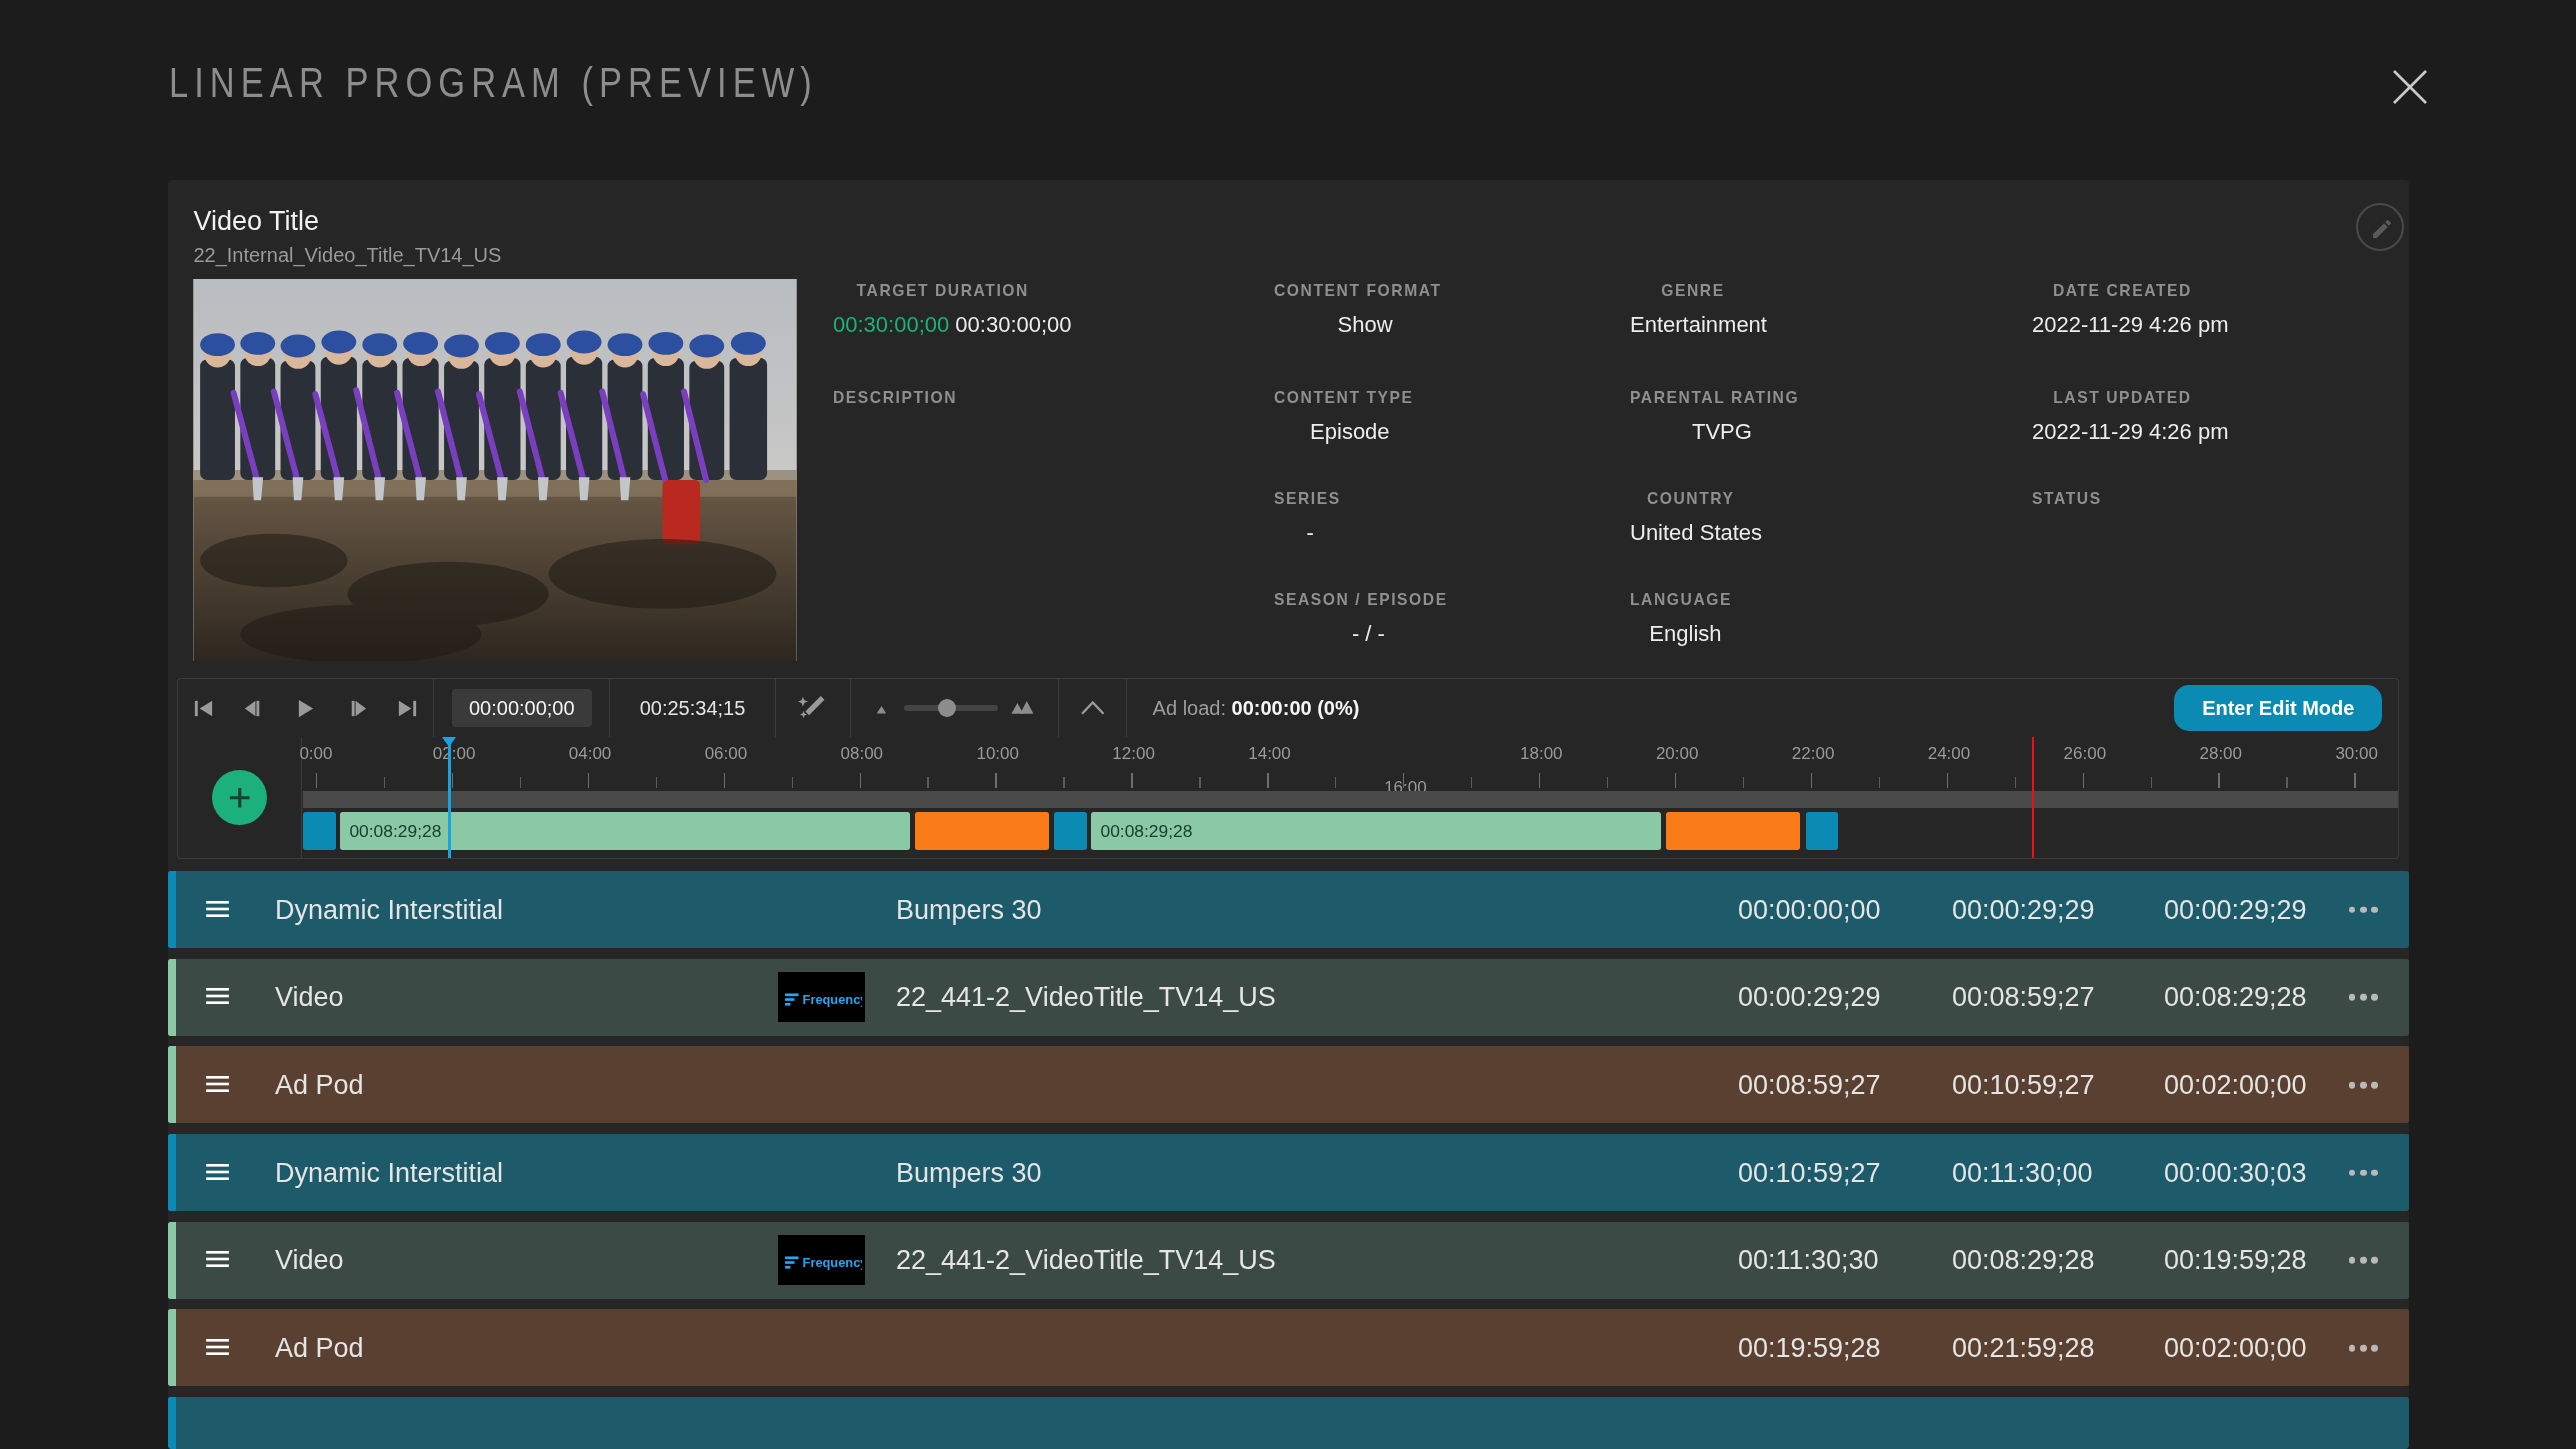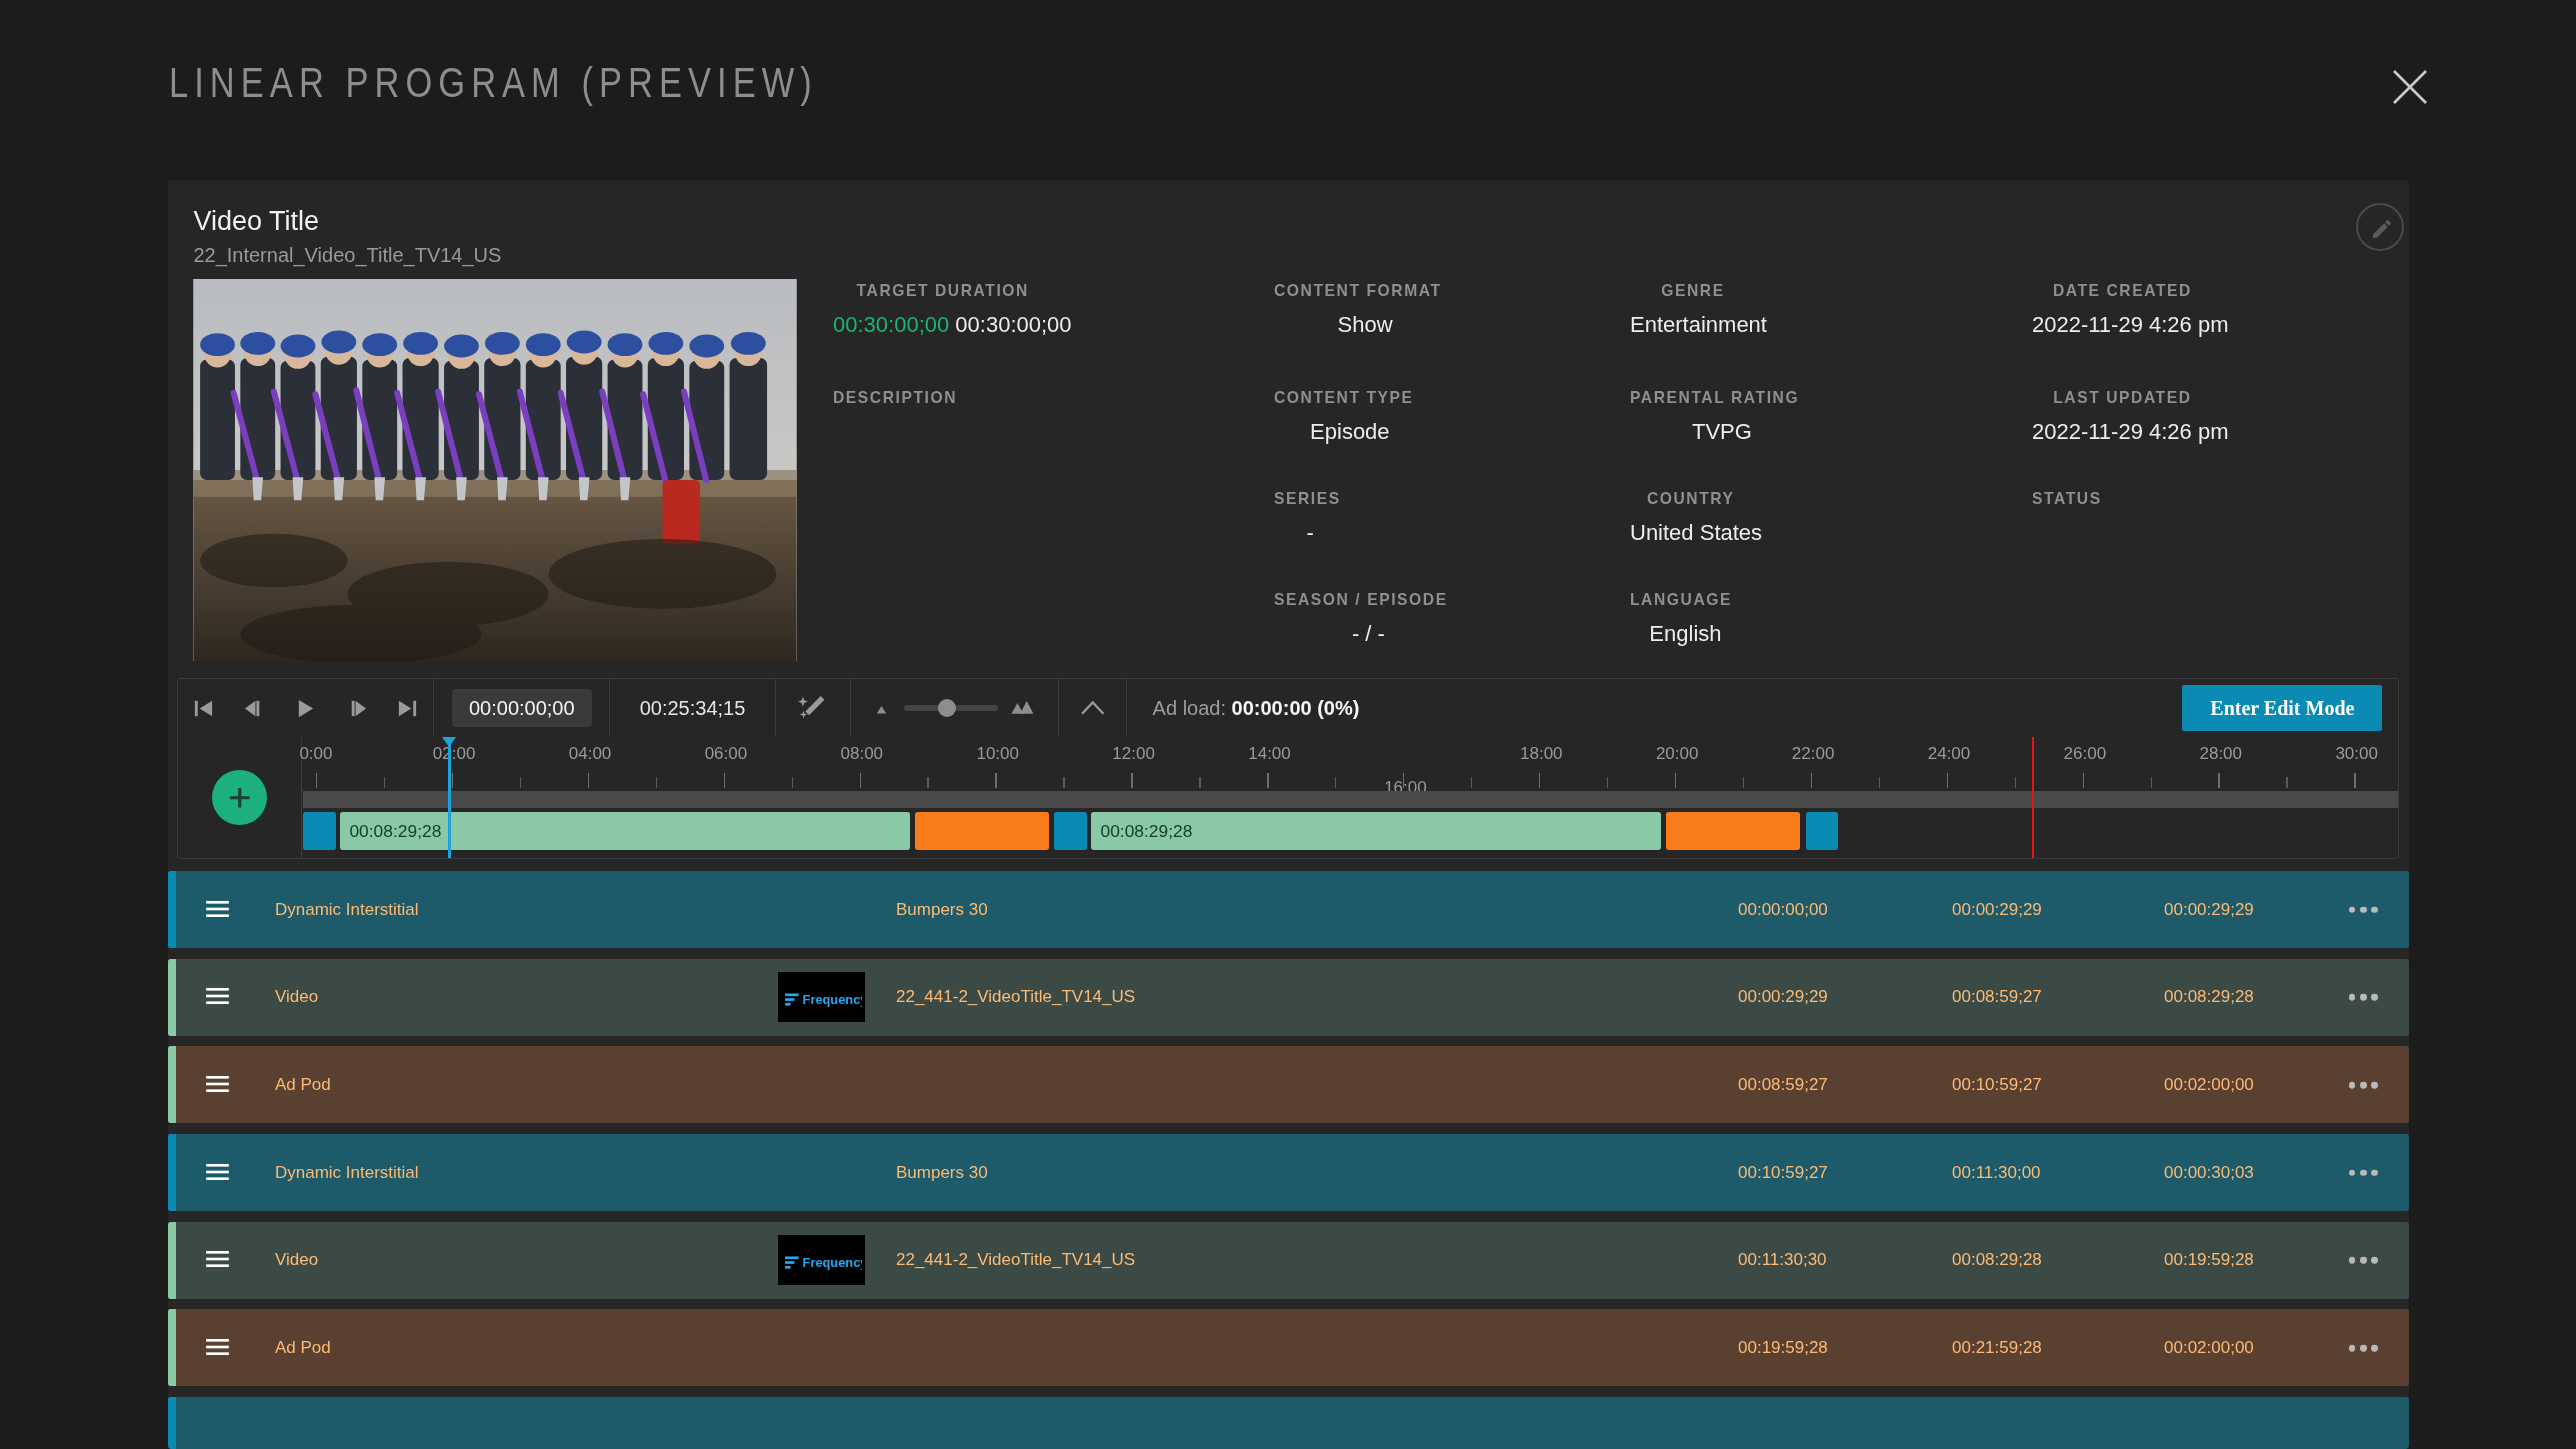--- a/index.html
+++ b/index.html
@@ -163,24 +163,23 @@
   }
   .adload b { color: #f5f5f5; font-weight: 700; }
   .edit-mode-btn {
     margin-left: auto;
     align-self: center;
     margin-right: 16px;
     background: #0b8ab3;
     color: #fff;
     font-size: 20px; font-weight: 700;
     padding: 11.4px 28px;
-    border-radius: 2px;
+    border-radius: 15px;
     cursor: pointer;
     white-space: nowrap;
-    font-family: Liberation Serif, serif;
   }
 
   
   .timeline {
     position: absolute;
     left: 9.4px; top: 557px;
     width: 2222px; height: 122px;
     border: 0.7px solid #3c3c3c;
     border-top: none;
     border-radius: 0 0 4px 4px;
@@ -259,21 +258,21 @@
     border-radius: 2.7px;
     overflow: hidden;
   }
   .row-accent { position:absolute; left:0; top:0; width: 8px; height: 100%; }
   .row-grip {
     position:absolute; left: 38px; top: 50%; transform: translateY(-50%);
     cursor: grab;
   }
   .cell {
     position:absolute; top: 50%; transform: translateY(-50%);
-    font-size: 17px; color: #fdba74; white-space: nowrap;
+    font-size: 27px; color: #e5e5e5; white-space: nowrap;
   }
   .cell-thumb {
     position:absolute; top: 50%; transform: translateY(-50%);
     width: 87px; height: 50px; background: #000;
     display:flex; align-items:center; justify-content:center;
     left: 610px;
   }
   .cell-thumb svg { display:block; }
   .dots {
     position:absolute; right: 31px; top:50%; transform: translateY(-50%);

